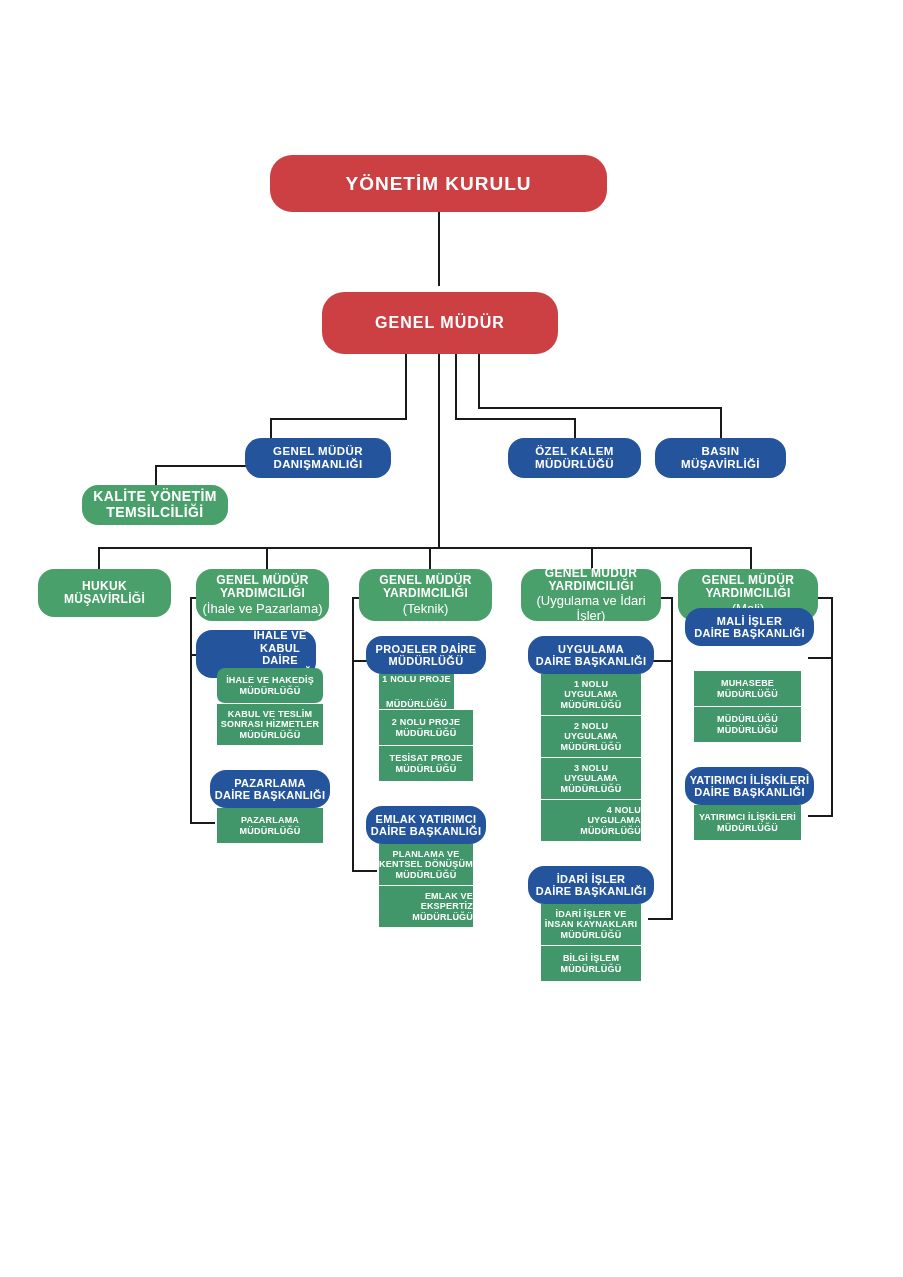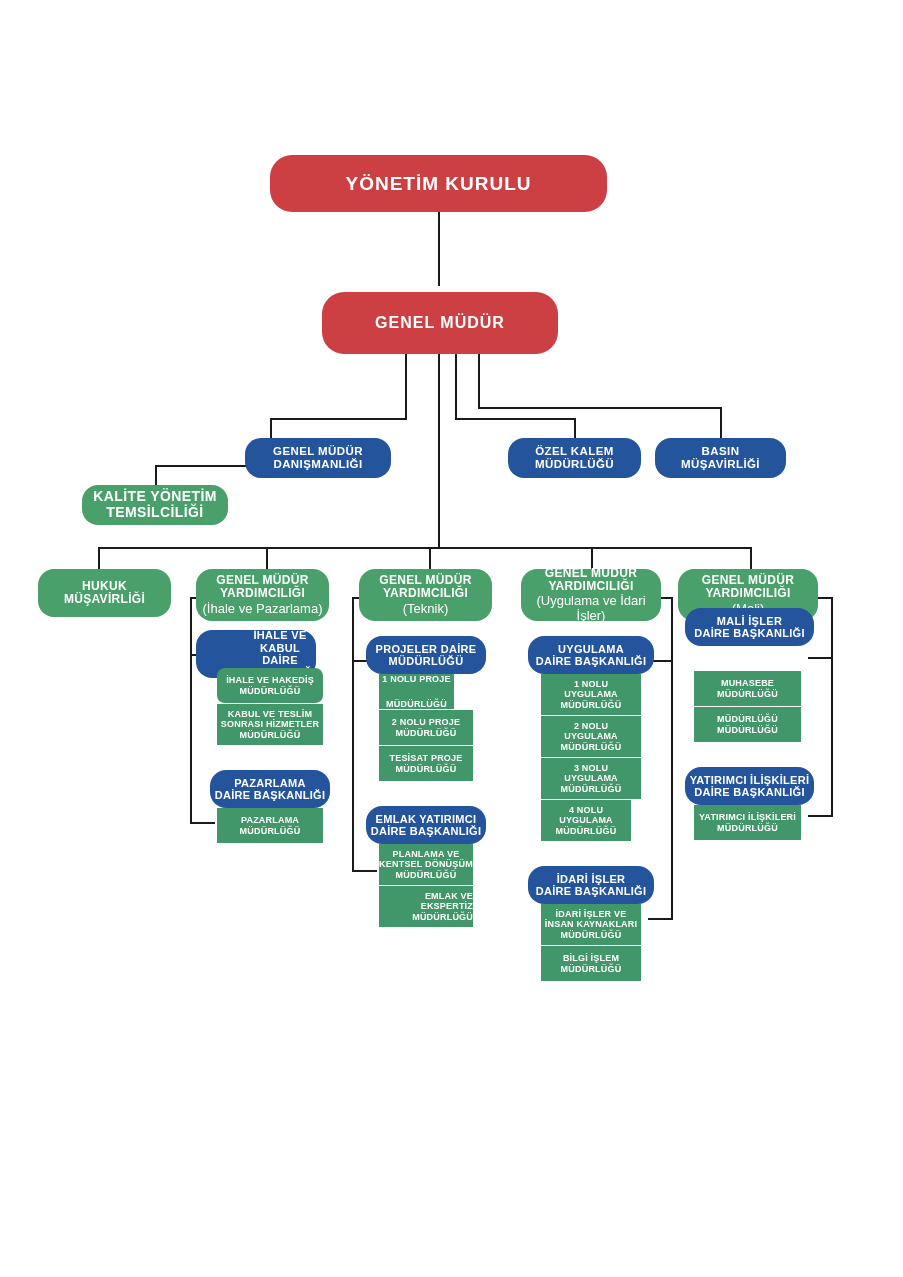--- a/index.html
+++ b/index.html
@@ -272,21 +272,21 @@
       <div class="node lvl-mud" style="left: 541px; top: 716px; width: 100px; height: 42px;">
         <span class="ttl">2 NOLU</span>
         <span class="ttl">UYGULAMA</span>
         <span class="ttl">MÜDÜRLÜĞÜ</span>
       </div>
       <div class="node lvl-mud" style="left: 541px; top: 758px; width: 100px; height: 42px;">
         <span class="ttl">3 NOLU</span>
         <span class="ttl">UYGULAMA</span>
         <span class="ttl">MÜDÜRLÜĞÜ</span>
       </div>
-      <div class="node lvl-mud" style="left: 541px; top: 800px; width: 90px; height: 42px;">
+      <div class="node lvl-mud" style="left: 541px; top: 800px; width: 100px; height: 42px; align-items: flex-end;">
         <span class="ttl">4 NOLU</span>
         <span class="ttl">UYGULAMA</span>
         <span class="ttl">MÜDÜRLÜĞÜ</span>
       </div>
       <div class="node lvl-daire" style="left: 528px; top: 866px; width: 126px; height: 38px;">
         <span class="ttl">İDARİ İŞLER</span>
         <span class="ttl">DAİRE BAŞKANLIĞI</span>
       </div>
       <div class="node lvl-mud" style="left: 541px; top: 904px; width: 100px; height: 42px;">
         <span class="ttl">İDARİ İŞLER VE</span>

